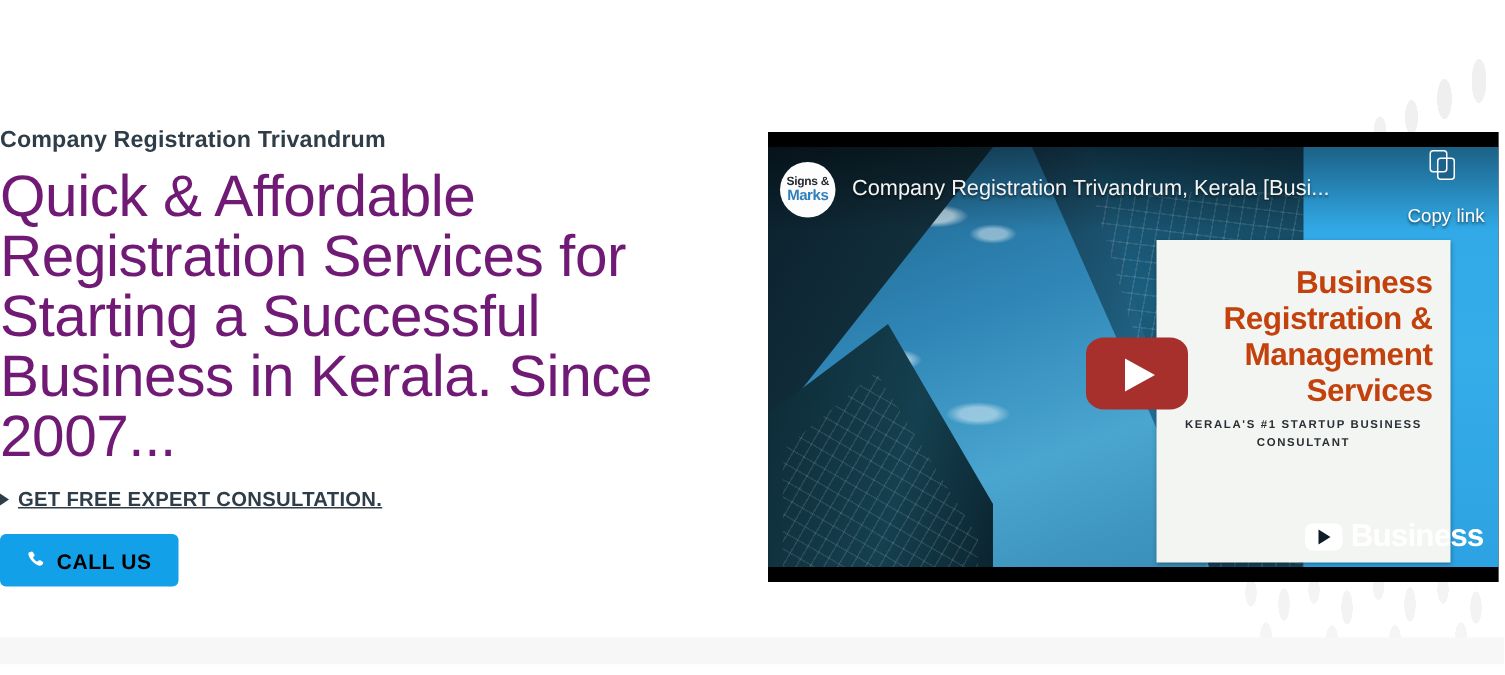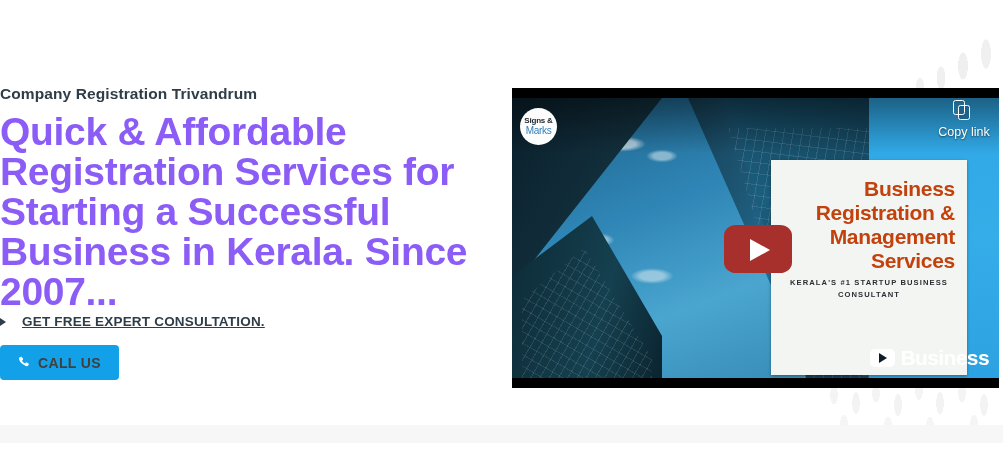--- a/index.html
+++ b/index.html
@@ -64,30 +64,30 @@
   .eyebrow {
     font-size: 15.5px;
     font-weight: bold;
     color: #2e3d47;
     letter-spacing: 0.1px;
     line-height: 1.3;
   }
   .headline {
     margin-top: 8px;
     font-size: 39px;
-    font-weight: 700;
-    color: #8b5cf6;
+    font-weight: 400;
+    color: #701a75;
     line-height: 40px;
     letter-spacing: -0.3px;
   }
   .sub-link {
-    margin-top: 2px;
+    margin-top: 13px;
     display: flex;
     align-items: center;
-    gap: 16px;
+    gap: 6px;
     font-size: 13.5px;
     font-weight: bold;
     color: #2e3d47;
     letter-spacing: 0.2px;
   }
   .tri {
     width: 0; height: 0;
     border-left: 6px solid #2e3d47;
     border-top: 4.5px solid transparent;
     border-bottom: 4.5px solid transparent;
@@ -96,21 +96,21 @@
   .cta {
     margin-top: 16px;
     display: inline-flex;
     align-items: center;
     justify-content: center;
     gap: 7px;
     width: 119px; height: 35px;
     background: #12a0e8;
     border: none;
     border-radius: 4px;
-    color: #404040;
+    color: #000000;
     font-size: 14px;
     font-weight: bold;
     letter-spacing: 0.4px;
     cursor: pointer;
     font-family: "Liberation Sans", sans-serif;
   }
   .phone-ico { display: inline-block; width: 13px; height: 13px; }
 
   
   .video {
@@ -272,40 +272,40 @@
     border-radius: 50%;
     background: #fdfdfd;
     display: flex;
     flex-direction: column;
     align-items: center;
     justify-content: center;
     line-height: 1;
     overflow: hidden;
   }
   .yt-avatar .l1 { font-size: 8px; font-weight: bold; color: #242a2f; letter-spacing: -0.2px; }
-  .yt-avatar .l2 { font-size: 10px; font-weight: normal; color: #2f7fbd; letter-spacing: -0.3px; margin-top: 1px; }
+  .yt-avatar .l2 { font-size: 10px; font-weight: bold; color: #2f7fbd; letter-spacing: -0.3px; margin-top: 1px; }
   .yt-title {
     margin-left: 11px;
     color: #f4f4f4;
     font-size: 14.5px;
     font-weight: 500;
     white-space: nowrap;
     overflow: hidden;
     text-overflow: ellipsis;
     max-width: 355px;
     text-shadow: 0 1px 2px rgba(0,0,0,.6);
   }
   .copy-link {
     position: absolute;
     right: 4px; top: 2px;
     width: 62px;
     display: flex;
     flex-direction: column;
     align-items: center;
-    gap: 1px;
+    gap: 13px;
     cursor: pointer;
     background: none; border: none;
     font-family: "Liberation Sans", sans-serif;
   }
   .copy-ico { position: relative; width: 22px; height: 24px; }
   .copy-ico i {
     position: absolute;
     display: block;
     border: 1.6px solid #ffffff;
     border-radius: 2.5px;
@@ -376,20 +376,21 @@
         <span class="yt-badge"></span>
         <span class="yt-word">Business</span>
       </div>
     </div>
 
     <div class="yt-top">
       <div class="yt-avatar">
         <span class="l1">Signs &amp;</span>
         <span class="l2">Marks</span>
       </div>
+      <div class="yt-title">Company Registration Trivandrum, Kerala [Busi...</div>
       <button class="copy-link">
         <span class="copy-ico">
           <i class="b"></i>
             <i class="a"></i>
         </span>
         <span class="copy-label">Copy link</span>
       </button>
     </div>
 
     <div class="letterbox lb-top"></div>

